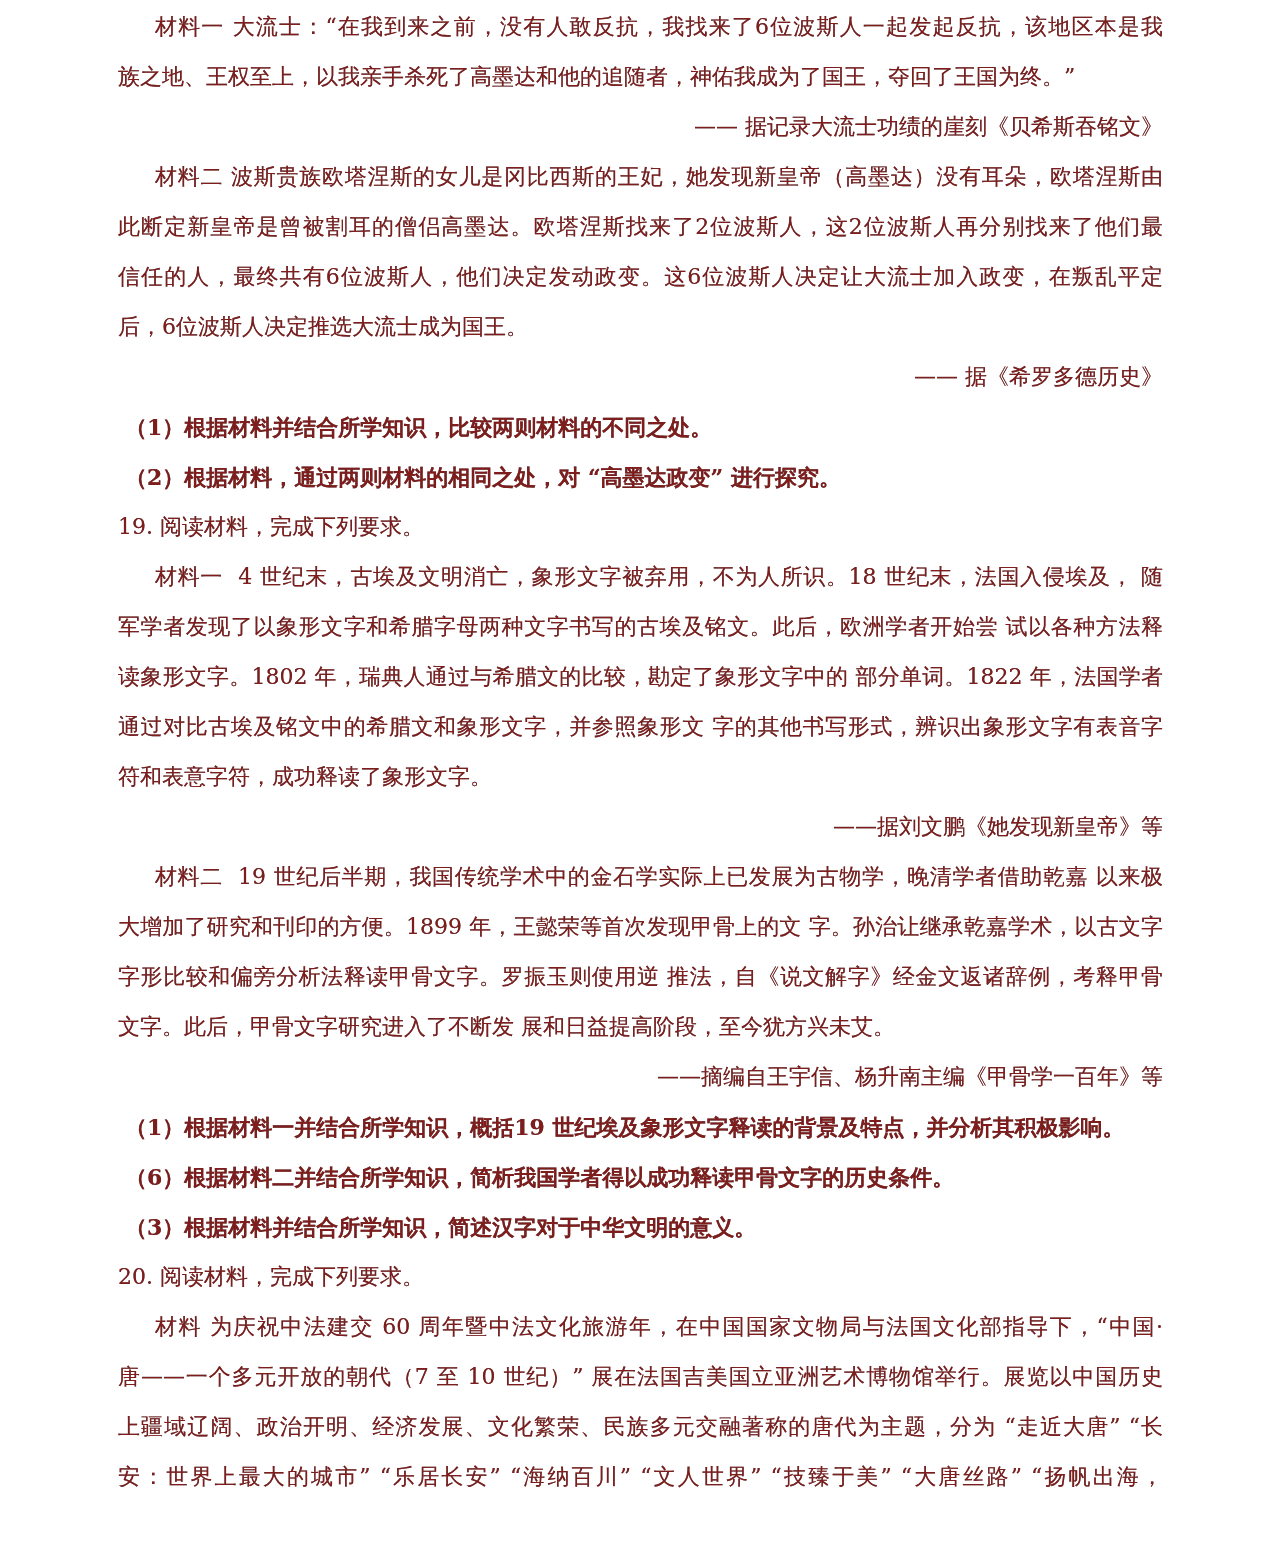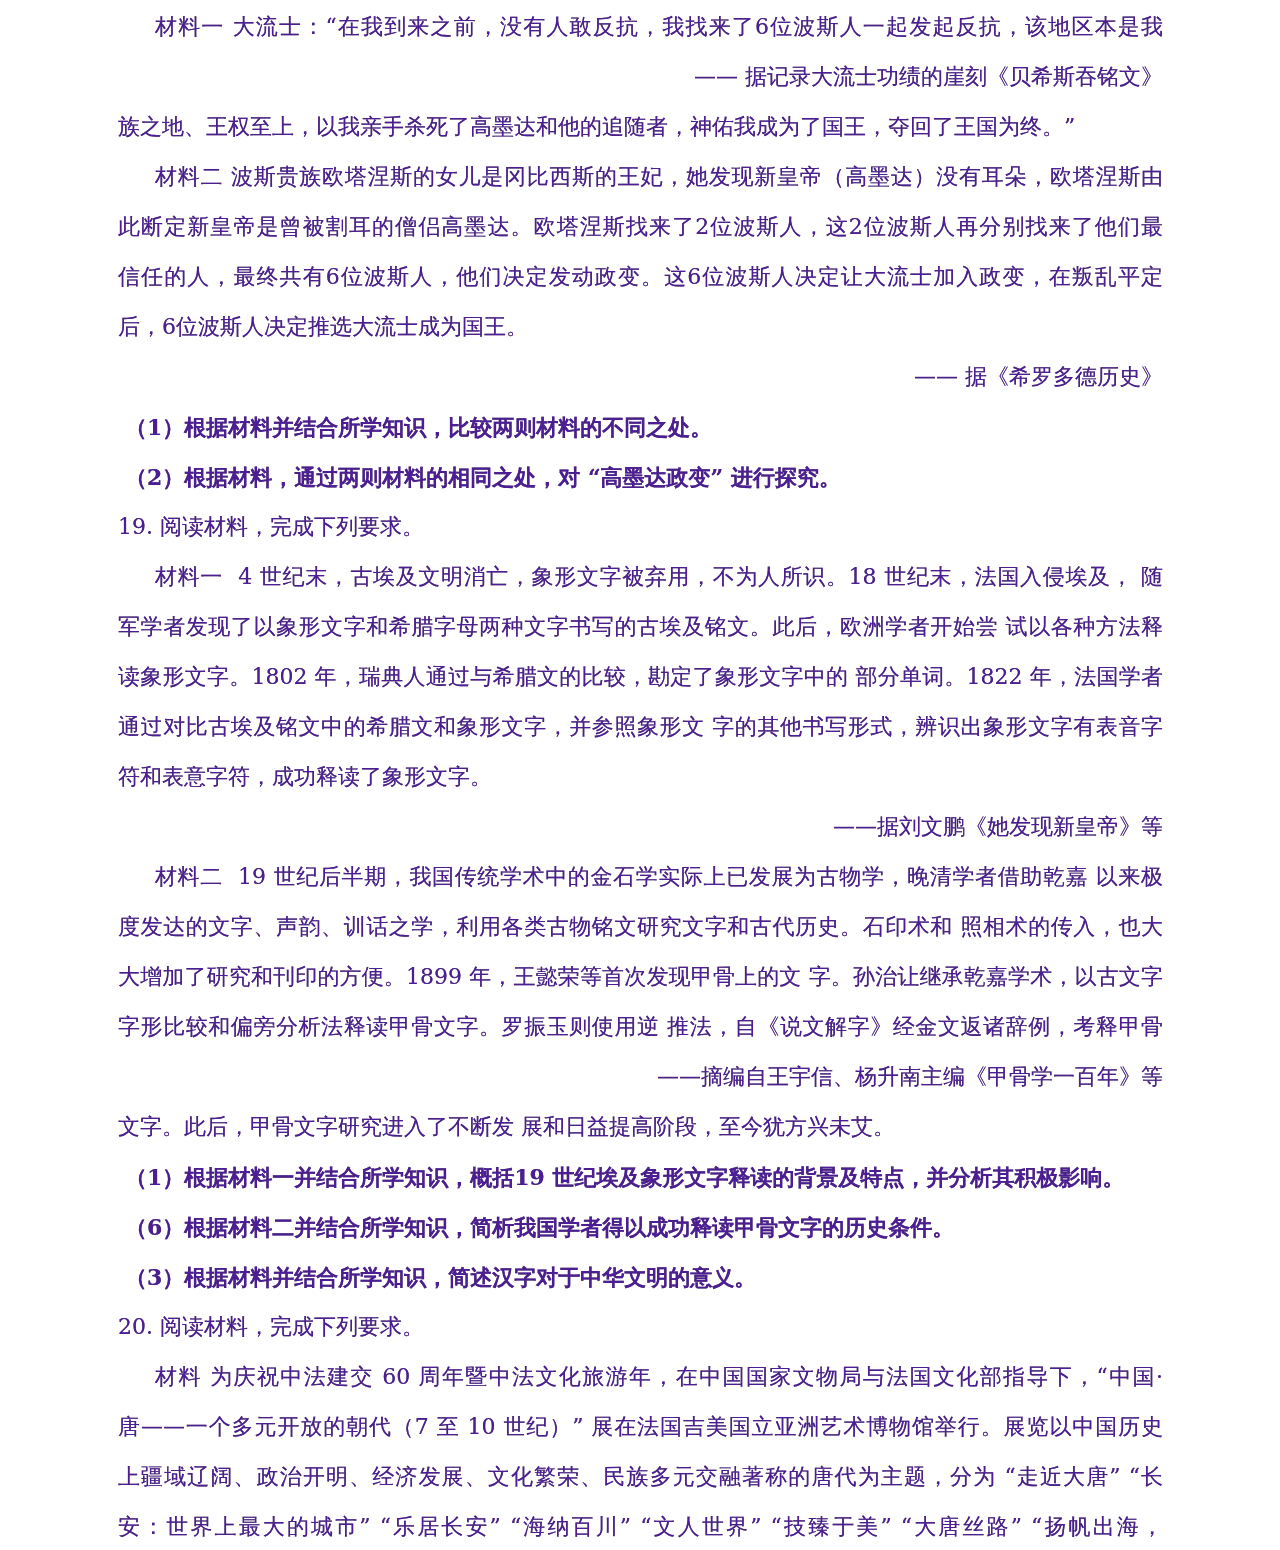--- a/index.html
+++ b/index.html
@@ -11,59 +11,58 @@
     overflow: hidden;
     font-family: "DejaVu Serif", "Liberation Serif", serif;
   }
   .doc {
     padding: 2px 117px 0 118px;
   }
   .line {
     height: 50px;
     line-height: 50px;
     font-size: 22px;
-    color: #4c1d95;
+    color: #7f1d1d;
     white-space: pre-wrap;
     overflow: hidden;
     text-shadow: 0 0 0.4px rgba(20,20,20,0.65);
   }
   .j { text-align: justify; text-align-last: justify; }
   .ind { padding-left: 37px; }
   .q { padding-left: 7px; font-weight: bold; }
   .right { text-align: right; }
   .left { text-align: left; }
 </style>
 </head>
 <body>
 
 <div class="page">
   <main class="doc">
     <div class="line j ind">材料一 大流士：“在我到来之前，没有人敢反抗，我找来了6位波斯人一起发起反抗，该地区本是我</div>
+    <div class="line left">族之地、王权至上，以我亲手杀死了高墨达和他的追随者，神佑我成为了国王，夺回了王国为终。”</div>
     <div class="line right">—— 据记录大流士功绩的崖刻《贝希斯吞铭文》</div>
-    <div class="line left">族之地、王权至上，以我亲手杀死了高墨达和他的追随者，神佑我成为了国王，夺回了王国为终。”</div>
     <div class="line j ind">材料二 波斯贵族欧塔涅斯的女儿是冈比西斯的王妃，她发现新皇帝（高墨达）没有耳朵，欧塔涅斯由</div>
     <div class="line j">此断定新皇帝是曾被割耳的僧侣高墨达。欧塔涅斯找来了2位波斯人，这2位波斯人再分别找来了他们最</div>
     <div class="line j">信任的人，最终共有6位波斯人，他们决定发动政变。这6位波斯人决定让大流士加入政变，在叛乱平定</div>
     <div class="line left">后，6位波斯人决定推选大流士成为国王。</div>
     <div class="line right">—— 据《希罗多德历史》</div>
     <div class="line left q">（1）根据材料并结合所学知识，比较两则材料的不同之处。</div>
     <div class="line left q">（2）根据材料，通过两则材料的相同之处，对 “高墨达政变” 进行探究。</div>
     <div class="line left">19. 阅读材料，完成下列要求。</div>
     <div class="line j ind">材料一  4 世纪末，古埃及文明消亡，象形文字被弃用，不为人所识。18 世纪末，法国入侵埃及， 随</div>
     <div class="line j">军学者发现了以象形文字和希腊字母两种文字书写的古埃及铭文。此后，欧洲学者开始尝 试以各种方法释</div>
     <div class="line j">读象形文字。1802 年，瑞典人通过与希腊文的比较，勘定了象形文字中的 部分单词。1822 年，法国学者</div>
     <div class="line j">通过对比古埃及铭文中的希腊文和象形文字，并参照象形文 字的其他书写形式，辨识出象形文字有表音字</div>
     <div class="line left">符和表意字符，成功释读了象形文字。</div>
     <div class="line right">——据刘文鹏《她发现新皇帝》等</div>
     <div class="line j ind">材料二  19 世纪后半期，我国传统学术中的金石学实际上已发展为古物学，晚清学者借助乾嘉 以来极</div>
-    <div class="line j">度发达的文字、声韵、训话之学，利用各类古物铭文研究文字和古代历史。石印术和 照相术的传入，也大</div>
     <div class="line j">大增加了研究和刊印的方便。1899 年，王懿荣等首次发现甲骨上的文 字。孙治让继承乾嘉学术，以古文字</div>
     <div class="line j">字形比较和偏旁分析法释读甲骨文字。罗振玉则使用逆 推法，自《说文解字》经金文返诸辞例，考释甲骨</div>
+    <div class="line left">文字。此后，甲骨文字研究进入了不断发 展和日益提高阶段，至今犹方兴未艾。</div>
     <div class="line right">——摘编自王宇信、杨升南主编《甲骨学一百年》等</div>
-    <div class="line left">文字。此后，甲骨文字研究进入了不断发 展和日益提高阶段，至今犹方兴未艾。</div>
     <div class="line left q">（1）根据材料一并结合所学知识，概括19 世纪埃及象形文字释读的背景及特点，并分析其积极影响。</div>
     <div class="line left q">（6）根据材料二并结合所学知识，简析我国学者得以成功释读甲骨文字的历史条件。</div>
     <div class="line left q">（3）根据材料并结合所学知识，简述汉字对于中华文明的意义。</div>
     <div class="line left">20. 阅读材料，完成下列要求。</div>
     <div class="line j ind">材料 为庆祝中法建交 60 周年暨中法文化旅游年，在中国国家文物局与法国文化部指导下，“中国·</div>
     <div class="line j">唐——一个多元开放的朝代（7 至 10 世纪）” 展在法国吉美国立亚洲艺术博物馆举行。展览以中国历史</div>
     <div class="line j">上疆域辽阔、政治开明、经济发展、文化繁荣、民族多元交融著称的唐代为主题，分为 “走近大唐” “长</div>
     <div class="line j">安：世界上最大的城市” “乐居长安” “海纳百川” “文人世界” “技臻于美” “大唐丝路” “扬帆出海，</div>
   </main>
 </div>

